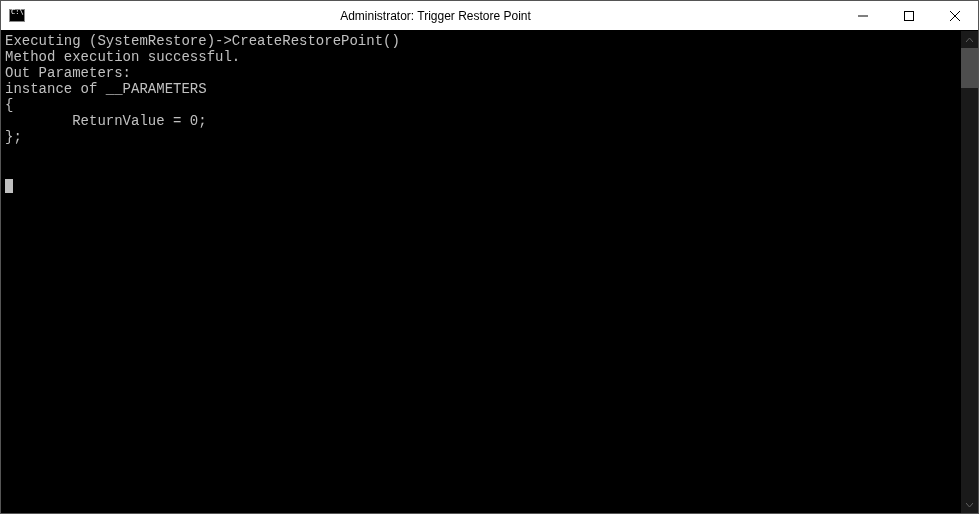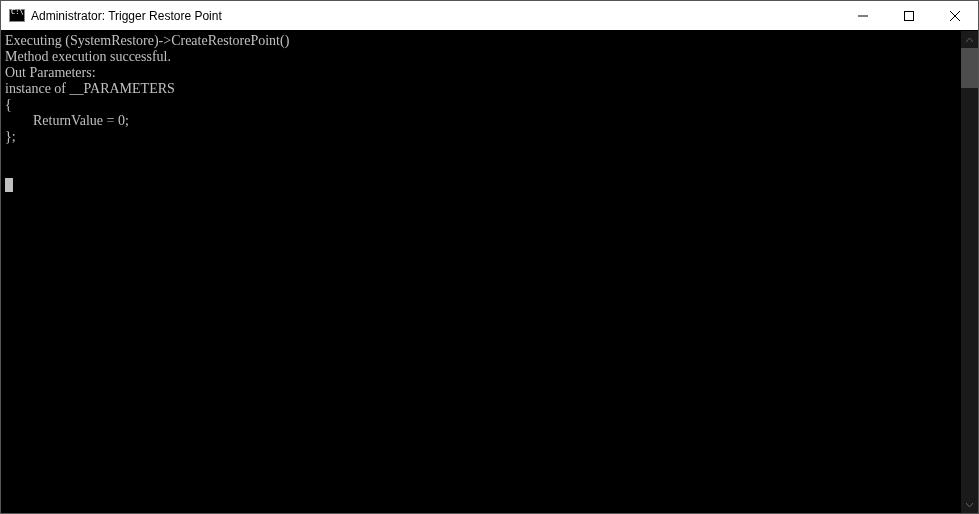--- a/index.html
+++ b/index.html
@@ -20,20 +20,21 @@
       display: flex;
       flex-direction: column;
       border: 1px solid #555;
     }
     .titlebar {
       height: 30px;
       background: #ffffff;
       display: flex;
       align-items: center;
       border-bottom: 1px solid #000;
+      text-align: center;
     }
     .titlebar-icon {
       width: 16px;
       height: 14px;
       margin-left: 8px;
       margin-right: 6px;
       display: flex;
       align-items: center;
       justify-content: center;
     }
@@ -80,21 +81,21 @@
     }
     .console-wrap {
       flex: 1;
       display: flex;
       background: #000;
     }
     .console {
       flex: 1;
       background: #000;
       color: #c0c0c0;
-      font-family: Liberation Serif, serif;
+      font-family: Liberation Mono, monospace;
       font-size: 14px;
       line-height: 16px;
       padding: 2px 4px;
       white-space: pre;
       overflow: hidden;
     }
     .scrollbar {
       width: 17px;
       background: #1a1a1a;
       display: flex;

